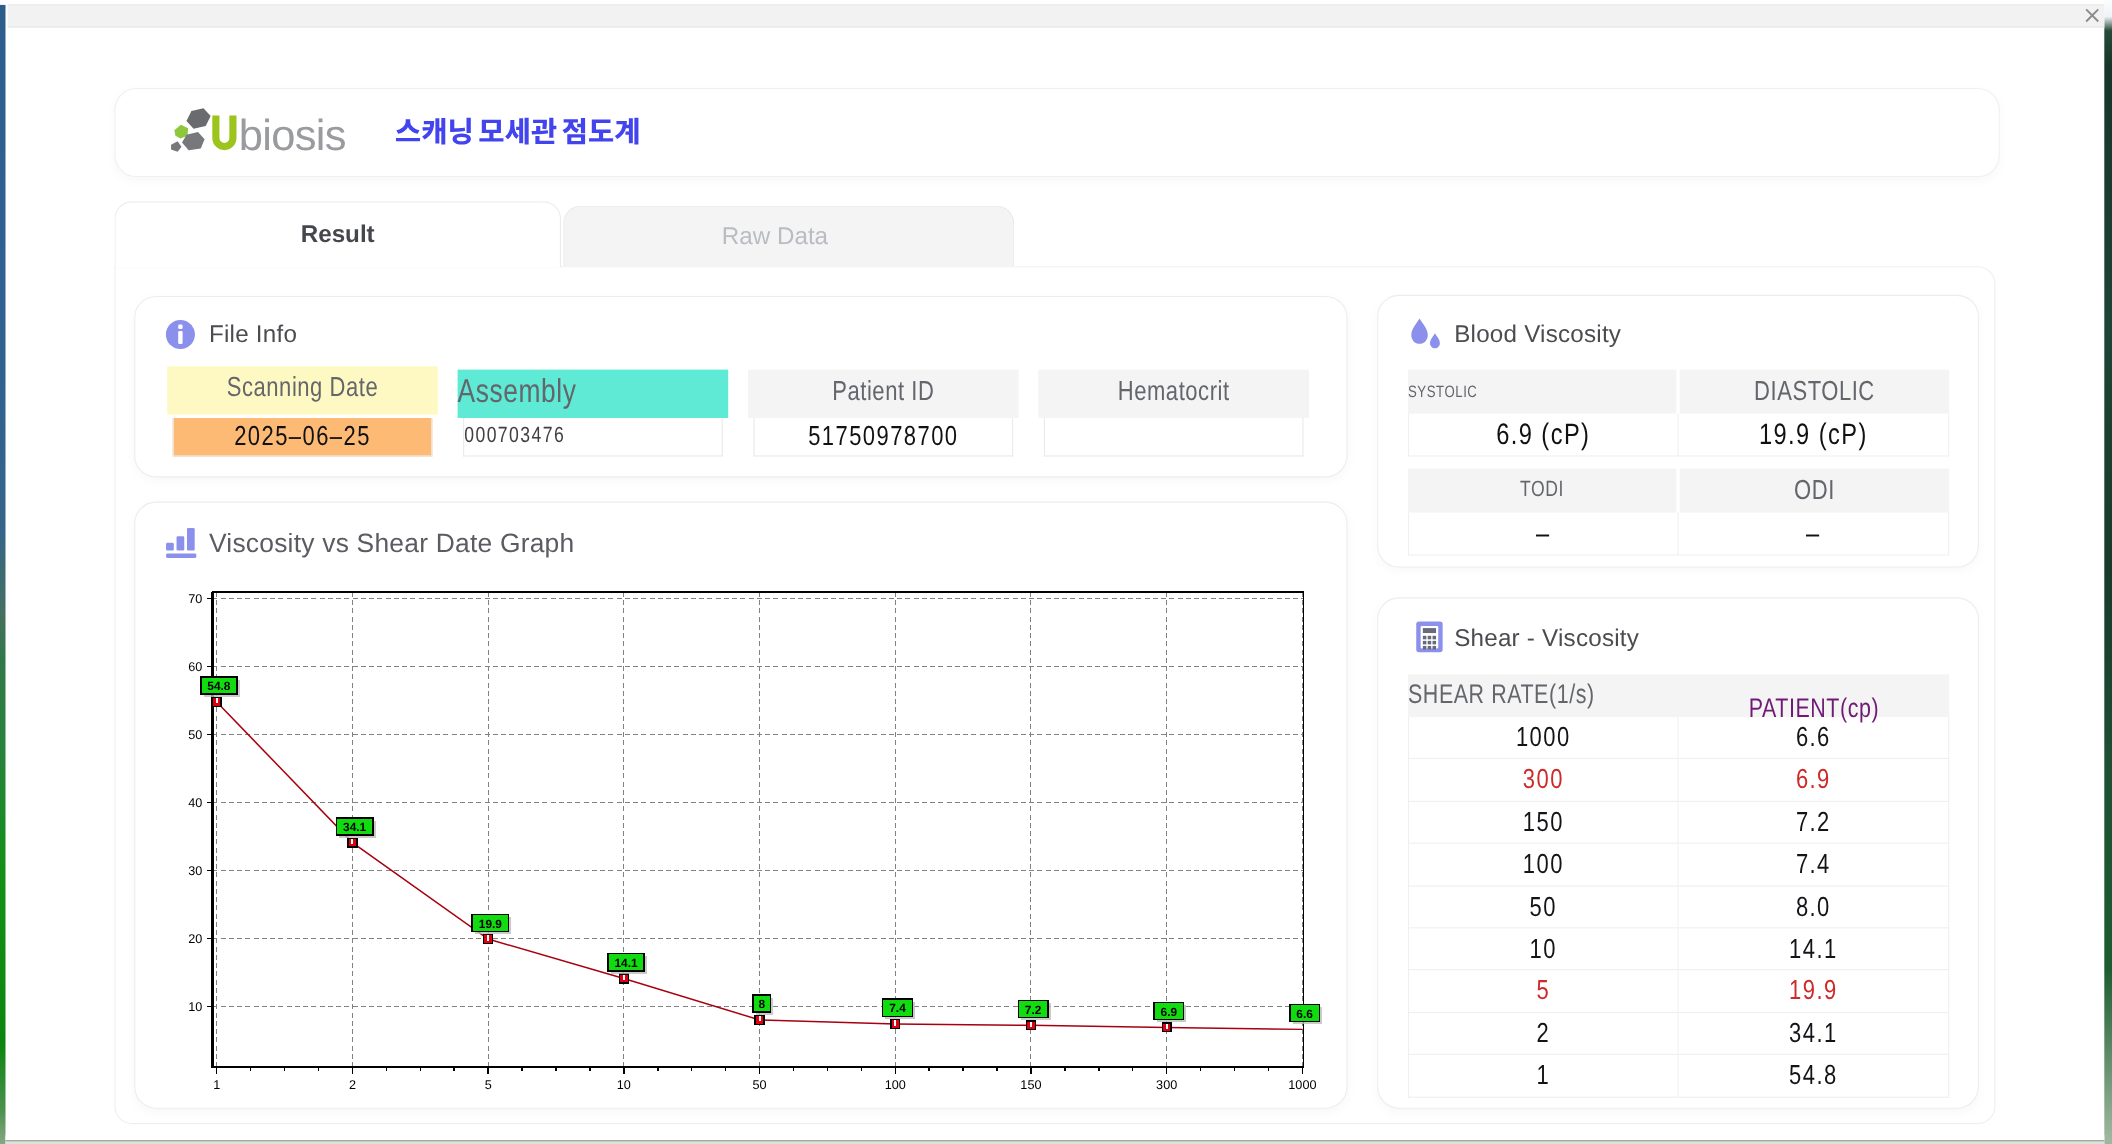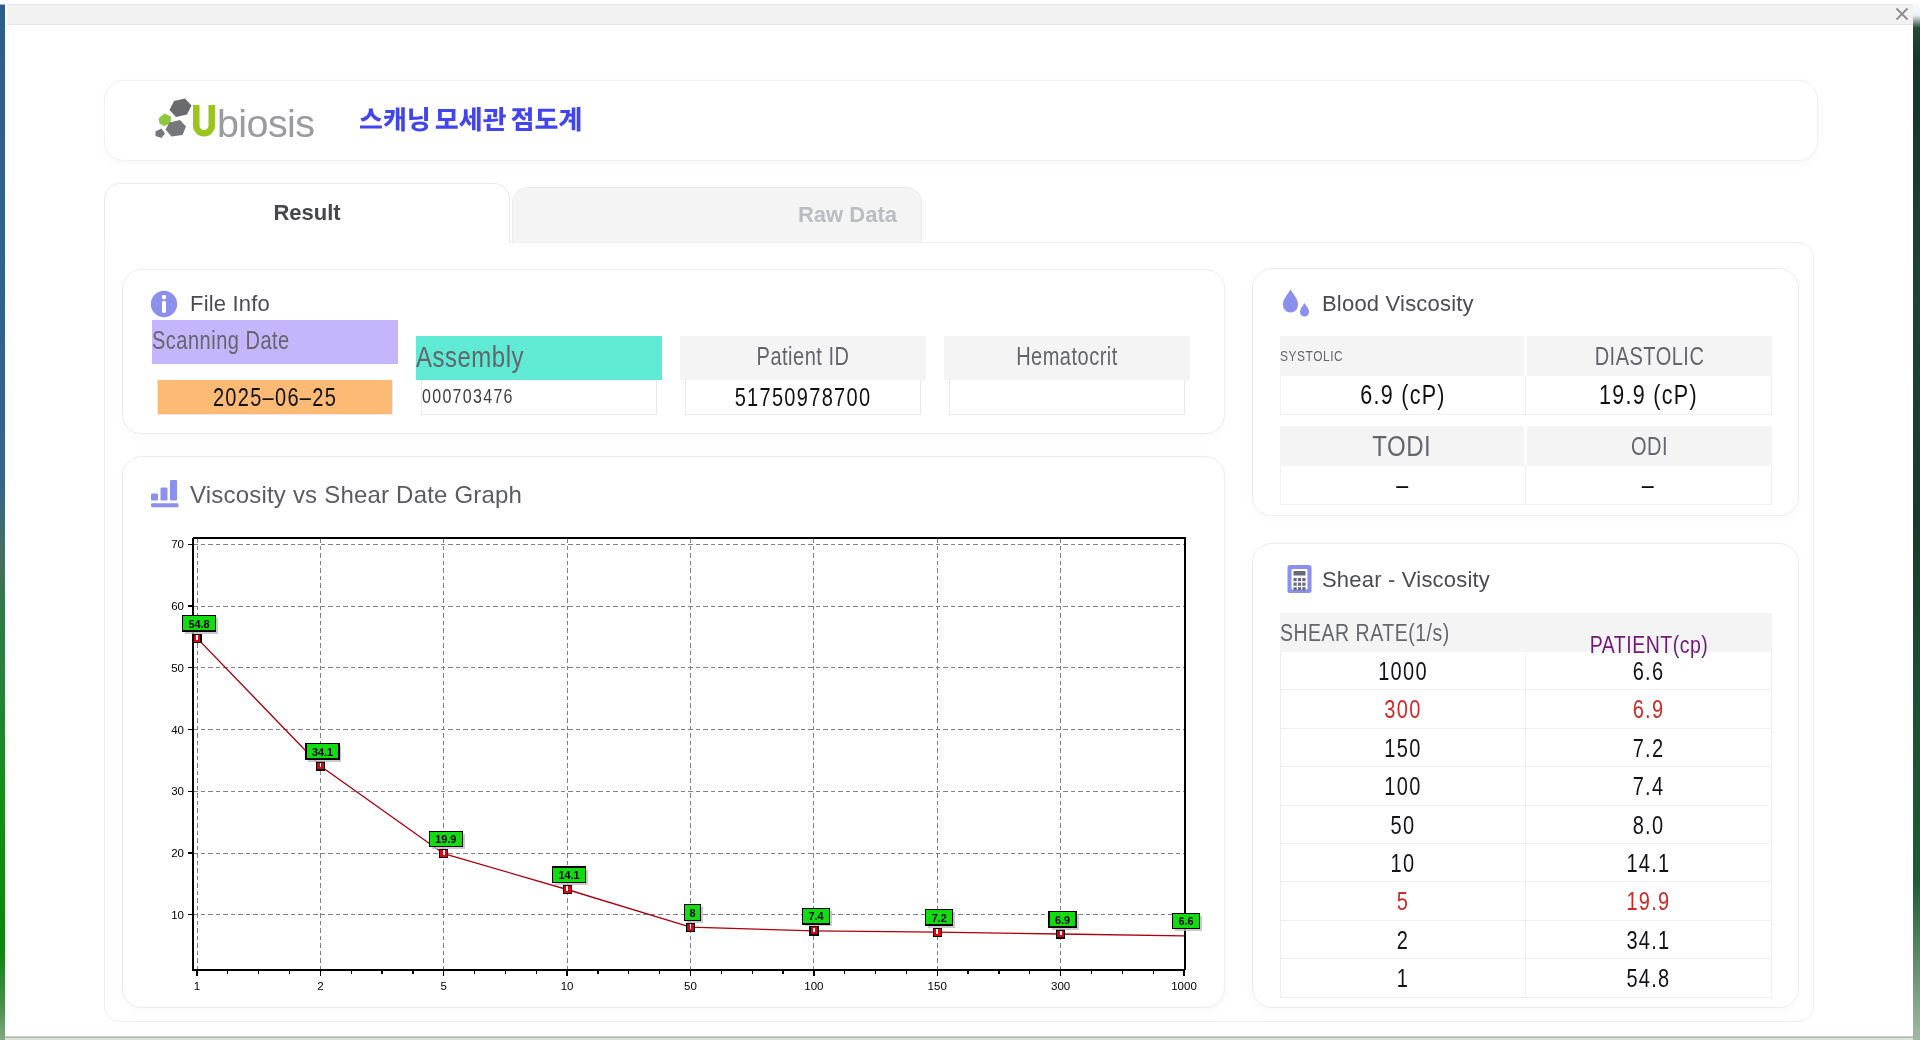--- a/index.html
+++ b/index.html
@@ -32,35 +32,35 @@
 <path d="M43 9 V29.5 A11 11 0 0 0 65 29.5 V9 H58.5 V29.5 A4.5 4.5 0 0 1 49.5 29.5 V9 Z" fill="#9bc41d"></path>
 <text x="67" y="40.5" font-family="Liberation Sans, sans-serif" font-size="39.5" fill="#9a9b9e" letter-spacing="-0.6">biosis</text>
 </svg>
 <svg width="240" height="40" viewBox="0 0 240 40" style="position:absolute;left:359px;top:96px">
 <g transform="translate(0,33)">
       <path d="M9.8 -20.5H13.1V-18.8Q13.1 -17.2 12.7 -15.7Q12.3 -14.2 11.5 -12.9Q10.7 -11.6 9.5 -10.5Q8.3 -9.4 6.7 -8.6Q5.0 -7.9 3.0 -7.5L1.4 -10.7Q3.2 -11.0 4.5 -11.6Q5.9 -12.2 6.9 -13.0Q7.9 -13.8 8.5 -14.8Q9.2 -15.8 9.5 -16.8Q9.8 -17.8 9.8 -18.8ZM10.6 -20.5H13.9V-18.8Q13.9 -17.8 14.2 -16.8Q14.5 -15.7 15.2 -14.8Q15.8 -13.8 16.8 -13.0Q17.8 -12.2 19.2 -11.6Q20.5 -11.0 22.3 -10.7L20.7 -7.5Q18.7 -7.9 17.0 -8.6Q15.4 -9.4 14.2 -10.5Q13.0 -11.6 12.2 -12.9Q11.4 -14.2 11.0 -15.7Q10.6 -17.2 10.6 -18.8ZM1.0 -3.6H22.9V-0.5H1.0Z M42.2 -21.8H45.8V2.4H42.2ZM39.2 -12.8H43.1V-9.7H39.2ZM32.1 -19.1H35.7Q35.7 -16.4 35.4 -14.0Q35.0 -11.6 34.0 -9.5Q33.1 -7.4 31.3 -5.6Q29.6 -3.8 26.9 -2.2L24.8 -4.8Q27.0 -6.1 28.4 -7.6Q29.8 -9.0 30.7 -10.6Q31.5 -12.3 31.8 -14.2Q32.1 -16.1 32.1 -18.4ZM26.3 -19.1H33.3V-16.0H26.3ZM36.8 -21.4H40.4V1.4H36.8ZM32.3 -13.6V-10.8L25.5 -10.1L25.0 -13.3Z M65.1 -21.9H69.0V-8.0H65.1ZM50.2 -20.4H54.0V-10.3H50.2ZM50.2 -12.2H52.3Q54.1 -12.2 55.9 -12.3Q57.7 -12.4 59.6 -12.6Q61.5 -12.8 63.4 -13.2L63.9 -10.1Q61.9 -9.7 59.9 -9.5Q58.0 -9.3 56.0 -9.2Q54.1 -9.1 52.3 -9.1H50.2ZM60.7 -7.6Q63.3 -7.6 65.2 -7.0Q67.0 -6.4 68.1 -5.3Q69.1 -4.1 69.1 -2.6Q69.1 -1.0 68.1 0.1Q67.0 1.2 65.2 1.8Q63.3 2.4 60.7 2.4Q58.2 2.4 56.3 1.8Q54.5 1.2 53.4 0.1Q52.4 -1.0 52.4 -2.6Q52.4 -4.1 53.4 -5.3Q54.5 -6.4 56.3 -7.0Q58.2 -7.6 60.7 -7.6ZM60.7 -4.5Q59.2 -4.5 58.2 -4.3Q57.2 -4.1 56.7 -3.7Q56.2 -3.3 56.2 -2.6Q56.2 -1.9 56.7 -1.5Q57.2 -1.0 58.2 -0.8Q59.2 -0.6 60.7 -0.6Q62.2 -0.6 63.2 -0.8Q64.2 -1.0 64.7 -1.5Q65.3 -1.9 65.3 -2.6Q65.3 -3.3 64.7 -3.7Q64.2 -4.1 63.2 -4.3Q62.2 -4.5 60.7 -4.5Z M76.8 -3.4H98.7V-0.3H76.8ZM85.8 -8.5H89.6V-2.7H85.8ZM79.0 -20.1H96.4V-8.1H79.0ZM92.6 -17.1H82.8V-11.1H92.6Z M110.2 -13.8H114.1V-10.8H110.2ZM104.9 -19.8H107.8V-15.9Q107.8 -13.8 107.5 -11.7Q107.3 -9.7 106.6 -7.9Q106.0 -6.1 105.0 -4.7Q104.0 -3.2 102.5 -2.3L100.2 -5.2Q101.6 -6.0 102.5 -7.2Q103.4 -8.4 103.9 -9.8Q104.5 -11.3 104.7 -12.8Q104.9 -14.3 104.9 -15.9ZM105.7 -19.8H108.6V-16.1Q108.6 -14.6 108.8 -13.1Q109.0 -11.6 109.4 -10.3Q109.9 -9.0 110.7 -7.8Q111.5 -6.7 112.7 -5.9L110.7 -2.9Q109.2 -3.8 108.2 -5.2Q107.3 -6.6 106.7 -8.4Q106.2 -10.1 106.0 -12.1Q105.7 -14.1 105.7 -16.1ZM117.9 -21.9H121.6V2.4H117.9ZM113.0 -21.5H116.6V1.3H113.0Z M125.6 -20.1H135.9V-17.1H125.6ZM128.4 -14.4H132.2V-8.3H128.4ZM134.4 -20.1H138.2V-18.5Q138.2 -17.2 138.1 -15.5Q138.0 -13.7 137.6 -11.4L133.9 -11.9Q134.3 -14.1 134.3 -15.7Q134.4 -17.3 134.4 -18.5ZM140.3 -21.9H144.1V-3.8H140.3ZM142.6 -14.6H146.8V-11.5H142.6ZM127.7 -1.1H144.9V2.0H127.7ZM127.7 -5.3H131.5V-0.1H127.7ZM124.6 -6.8 124.2 -9.8Q126.3 -9.8 128.8 -9.9Q131.3 -9.9 134.0 -10.1Q136.6 -10.3 139.0 -10.6L139.3 -7.9Q136.8 -7.4 134.2 -7.2Q131.6 -7.0 129.1 -6.9Q126.6 -6.8 124.6 -6.8Z M165.7 -16.4H170.1V-13.3H165.7ZM169.1 -21.8H172.9V-7.9H169.1ZM156.7 -7.0H172.9V2.1H156.7ZM169.2 -4.0H160.4V-0.9H169.2ZM158.0 -19.6H161.1V-18.2Q161.1 -15.9 160.4 -13.8Q159.7 -11.7 158.2 -10.1Q156.7 -8.5 154.3 -7.8L152.4 -10.8Q153.9 -11.3 155.0 -12.1Q156.1 -12.9 156.7 -13.9Q157.4 -14.9 157.7 -16.0Q158.0 -17.1 158.0 -18.2ZM158.8 -19.6H161.9V-18.2Q161.9 -16.8 162.4 -15.5Q162.9 -14.1 164.1 -13.0Q165.3 -11.9 167.3 -11.2L165.4 -8.2Q163.1 -9.0 161.6 -10.5Q160.2 -12.0 159.5 -14.0Q158.8 -16.0 158.8 -18.2ZM153.4 -20.7H166.4V-17.7H153.4Z M179.0 -11.2H196.1V-8.1H179.0ZM176.5 -3.4H198.4V-0.3H176.5ZM185.5 -9.8H189.3V-2.4H185.5ZM179.0 -20.3H196.0V-17.2H182.8V-9.9H179.0Z M209.7 -15.5H214.5V-12.5H209.7ZM209.6 -9.5H214.4V-6.5H209.6ZM217.7 -21.9H221.4V2.4H217.7ZM212.7 -21.4H216.3V1.3H212.7ZM207.2 -19.1H210.9Q210.9 -15.6 210.1 -12.6Q209.3 -9.6 207.4 -7.1Q205.5 -4.6 202.1 -2.6L200.0 -5.3Q202.7 -6.9 204.3 -8.8Q205.9 -10.7 206.5 -13.0Q207.2 -15.3 207.2 -18.3ZM201.4 -19.1H208.4V-16.0H201.4Z" fill="#4244ee"></path>
     </g>
   </svg>
 
 <div class="abs" style="left:512px;top:187px;width:410px;height:55px;background:#f4f4f5;border:1px solid #ebebec;border-bottom:none;border-radius:16px 16px 0 0"></div>
-<div class="abs" style="left:512px;top:187px;width:385px;height:55px;color:#b9bcc1;font-size:22px;font-weight:bold;text-align:right;line-height:55px">Raw Data</div>
+<div class="abs" style="left:512px;top:187px;width:385px;height:55px;color:#b9bcc1;font-size:22px;font-weight:normal;text-align:center;line-height:55px">Raw Data</div>
 
 <div class="abs" style="left:104px;top:242px;width:1710px;height:780px;background:#fff;border:1px solid #efeff0;border-radius:0 16px 16px 16px"></div>
 
 <div class="abs" style="left:104px;top:183px;width:406px;height:60px;background:#fff;border:1px solid #ebebec;border-bottom:none;border-radius:16px 16px 0 0"></div>
 <div class="abs" style="left:104px;top:183px;width:406px;height:59px;color:#46474c;font-size:22px;font-weight:bold;text-align:center;line-height:59px">Result</div>
 
 <div class="card" style="left:121.5px;top:269px;width:1103px;height:165px"></div>
 <svg width="28" height="28" viewBox="0 0 28 28" style="position:absolute;left:150px;top:290px">
 <circle cx="14" cy="14" r="13.2" fill="#8b90ec"></circle>
 <rect x="12" y="11" width="4" height="11.8" rx="1.1" fill="#fff"></rect>
 <rect x="12" y="5" width="4" height="4.2" rx="1.3" fill="#fff"></rect>
   </svg>
 <div class="ctitle" style="left:190px;top:291px">File Info</div>
-<div style="position:absolute;left:152px;top:320px;width:246px;height:44px;background:#c4b5fd;color:#64666b;font-size:20px;line-height:41px;"><span class="tt">Scanning Date</span></div>
+<div style="position:absolute;left:152px;top:333px;width:246px;height:44px;background:#fef9c3;color:#64666b;font-size:20px;line-height:41px;text-align:center"><span class="tt">Scanning Date</span></div>
 <div style="position:absolute;left:157px;top:380px;width:236px;height:35px;border:1px solid #eaeaeb;border-top:none;background:#fdba74;color:#111114;font-size:20px;line-height:34px;text-align:center"><span class="tv">2025–06–25</span></div>
 <div style="position:absolute;left:416px;top:336px;width:246px;height:44px;background:#5eead4;color:#64666b;font-size:24px;line-height:41px;text-align:left"><span class="tt">Assembly</span></div>
 <div style="position:absolute;left:421px;top:380px;width:236px;height:35px;border:1px solid #eaeaeb;border-top:none;background:#fff;color:#404040;font-size:16px;line-height:34px;text-align:left"><span class="tv">000703476</span></div>
 <div style="position:absolute;left:680px;top:336px;width:246px;height:44px;background:#f4f4f5;color:#64666b;font-size:20px;line-height:41px;text-align:center"><span class="tt">Patient ID</span></div>
 <div style="position:absolute;left:685px;top:380px;width:236px;height:35px;border:1px solid #eaeaeb;border-top:none;background:#fff;color:#111114;font-size:20px;line-height:34px;text-align:center"><span class="tv">51750978700</span></div>
 <div style="position:absolute;left:944px;top:336px;width:246px;height:44px;background:#f4f4f5;color:#64666b;font-size:20px;line-height:41px;text-align:center"><span class="tt">Hematocrit</span></div>
 <div style="position:absolute;left:949px;top:380px;width:236px;height:35px;border:1px solid #eaeaeb;border-top:none;background:#fff;color:#111114;font-size:20px;line-height:34px;text-align:center"><span class="tv"></span></div>
 
 <div class="card" style="left:121.5px;top:456px;width:1103px;height:552px"></div>
 <svg width="32" height="32" viewBox="0 0 32 32" style="position:absolute;left:147px;top:478px">
@@ -182,21 +182,21 @@
 <div class="card" style="left:1251.5px;top:268px;width:547px;height:248px"></div>
 <svg width="40" height="40" viewBox="0 0 40 40" style="position:absolute;left:1280px;top:286px">
 <path d="M10.5 3.5 C13.5 8.5 18 13 18 18.5 C18 23.3 14.6 26.5 10.5 26.5 C6.4 26.5 3 23.3 3 18.5 C3 13 7.5 8.5 10.5 3.5 Z" fill="#8b90ec"></path>
 <path d="M24.5 17 C26.3 20 29 22.6 29 25.8 C29 28.7 27 30.6 24.5 30.6 C22 30.6 20 28.7 20 25.8 C20 22.6 22.7 20 24.5 17 Z" fill="#8b90ec"></path>
   </svg>
 <div class="ctitle" style="left:1322px;top:291px">Blood Viscosity</div>
 <div style="position:absolute;left:1280px;top:336px;width:243.5px;height:40px;background:#f4f4f5;color:#64666b;font-size:12px;line-height:40px;"><span class="tt">SYSTOLIC</span></div>
 <div style="position:absolute;left:1527px;top:336px;width:245px;height:40px;background:#f4f4f5;color:#64666b;font-size:20px;line-height:40px;text-align:center"><span class="tt">DIASTOLIC</span></div>
 <div style="position:absolute;left:1280px;top:376px;width:246px;height:39px;border:1px solid #f0f0f1;border-top:none;color:#111114;font-size:21.5px;line-height:38px;text-align:center"><span class="tv">6.9 (cP)</span></div>
 <div style="position:absolute;left:1526px;top:376px;width:246px;height:39px;border:1px solid #f0f0f1;border-top:none;border-left:none;color:#111114;font-size:21.5px;line-height:38px;text-align:center"><span class="tv">19.9 (cP)</span></div>
-<div style="position:absolute;left:1280px;top:426px;width:243.5px;height:40px;background:#f4f4f5;color:#64666b;font-size:24px;line-height:40px;text-align:center"><span class="tt">TODI</span></div>
+<div style="position:absolute;left:1280px;top:426px;width:243.5px;height:40px;background:#f4f4f5;color:#64666b;font-size:16px;line-height:40px;text-align:center"><span class="tt">TODI</span></div>
 <div style="position:absolute;left:1527px;top:426px;width:245px;height:40px;background:#f4f4f5;color:#64666b;font-size:20px;line-height:40px;text-align:center"><span class="tt">ODI</span></div>
 <div style="position:absolute;left:1280px;top:466px;width:246px;height:39px;border:1px solid #f0f0f1;border-top:none;color:#111114;font-size:21.5px;line-height:38px;text-align:center"><span class="tv">–</span></div>
 <div style="position:absolute;left:1526px;top:466px;width:246px;height:39px;border:1px solid #f0f0f1;border-top:none;border-left:none;color:#111114;font-size:21.5px;line-height:38px;text-align:center"><span class="tv">–</span></div>
 
 <div class="card" style="left:1251.5px;top:543px;width:547px;height:465px"></div>
 <svg width="28" height="30" viewBox="0 0 28 30" style="position:absolute;left:1286px;top:564px">
 <rect x="1.5" y="1" width="24" height="28" rx="2.5" fill="#8b90ec"></rect>
 <rect x="5.5" y="5" width="16" height="20.5" rx="1" fill="#fff"></rect>
 <rect x="7.5" y="7" width="12" height="4.5" fill="#676a7a"></rect>
 <g fill="#676a7a">

